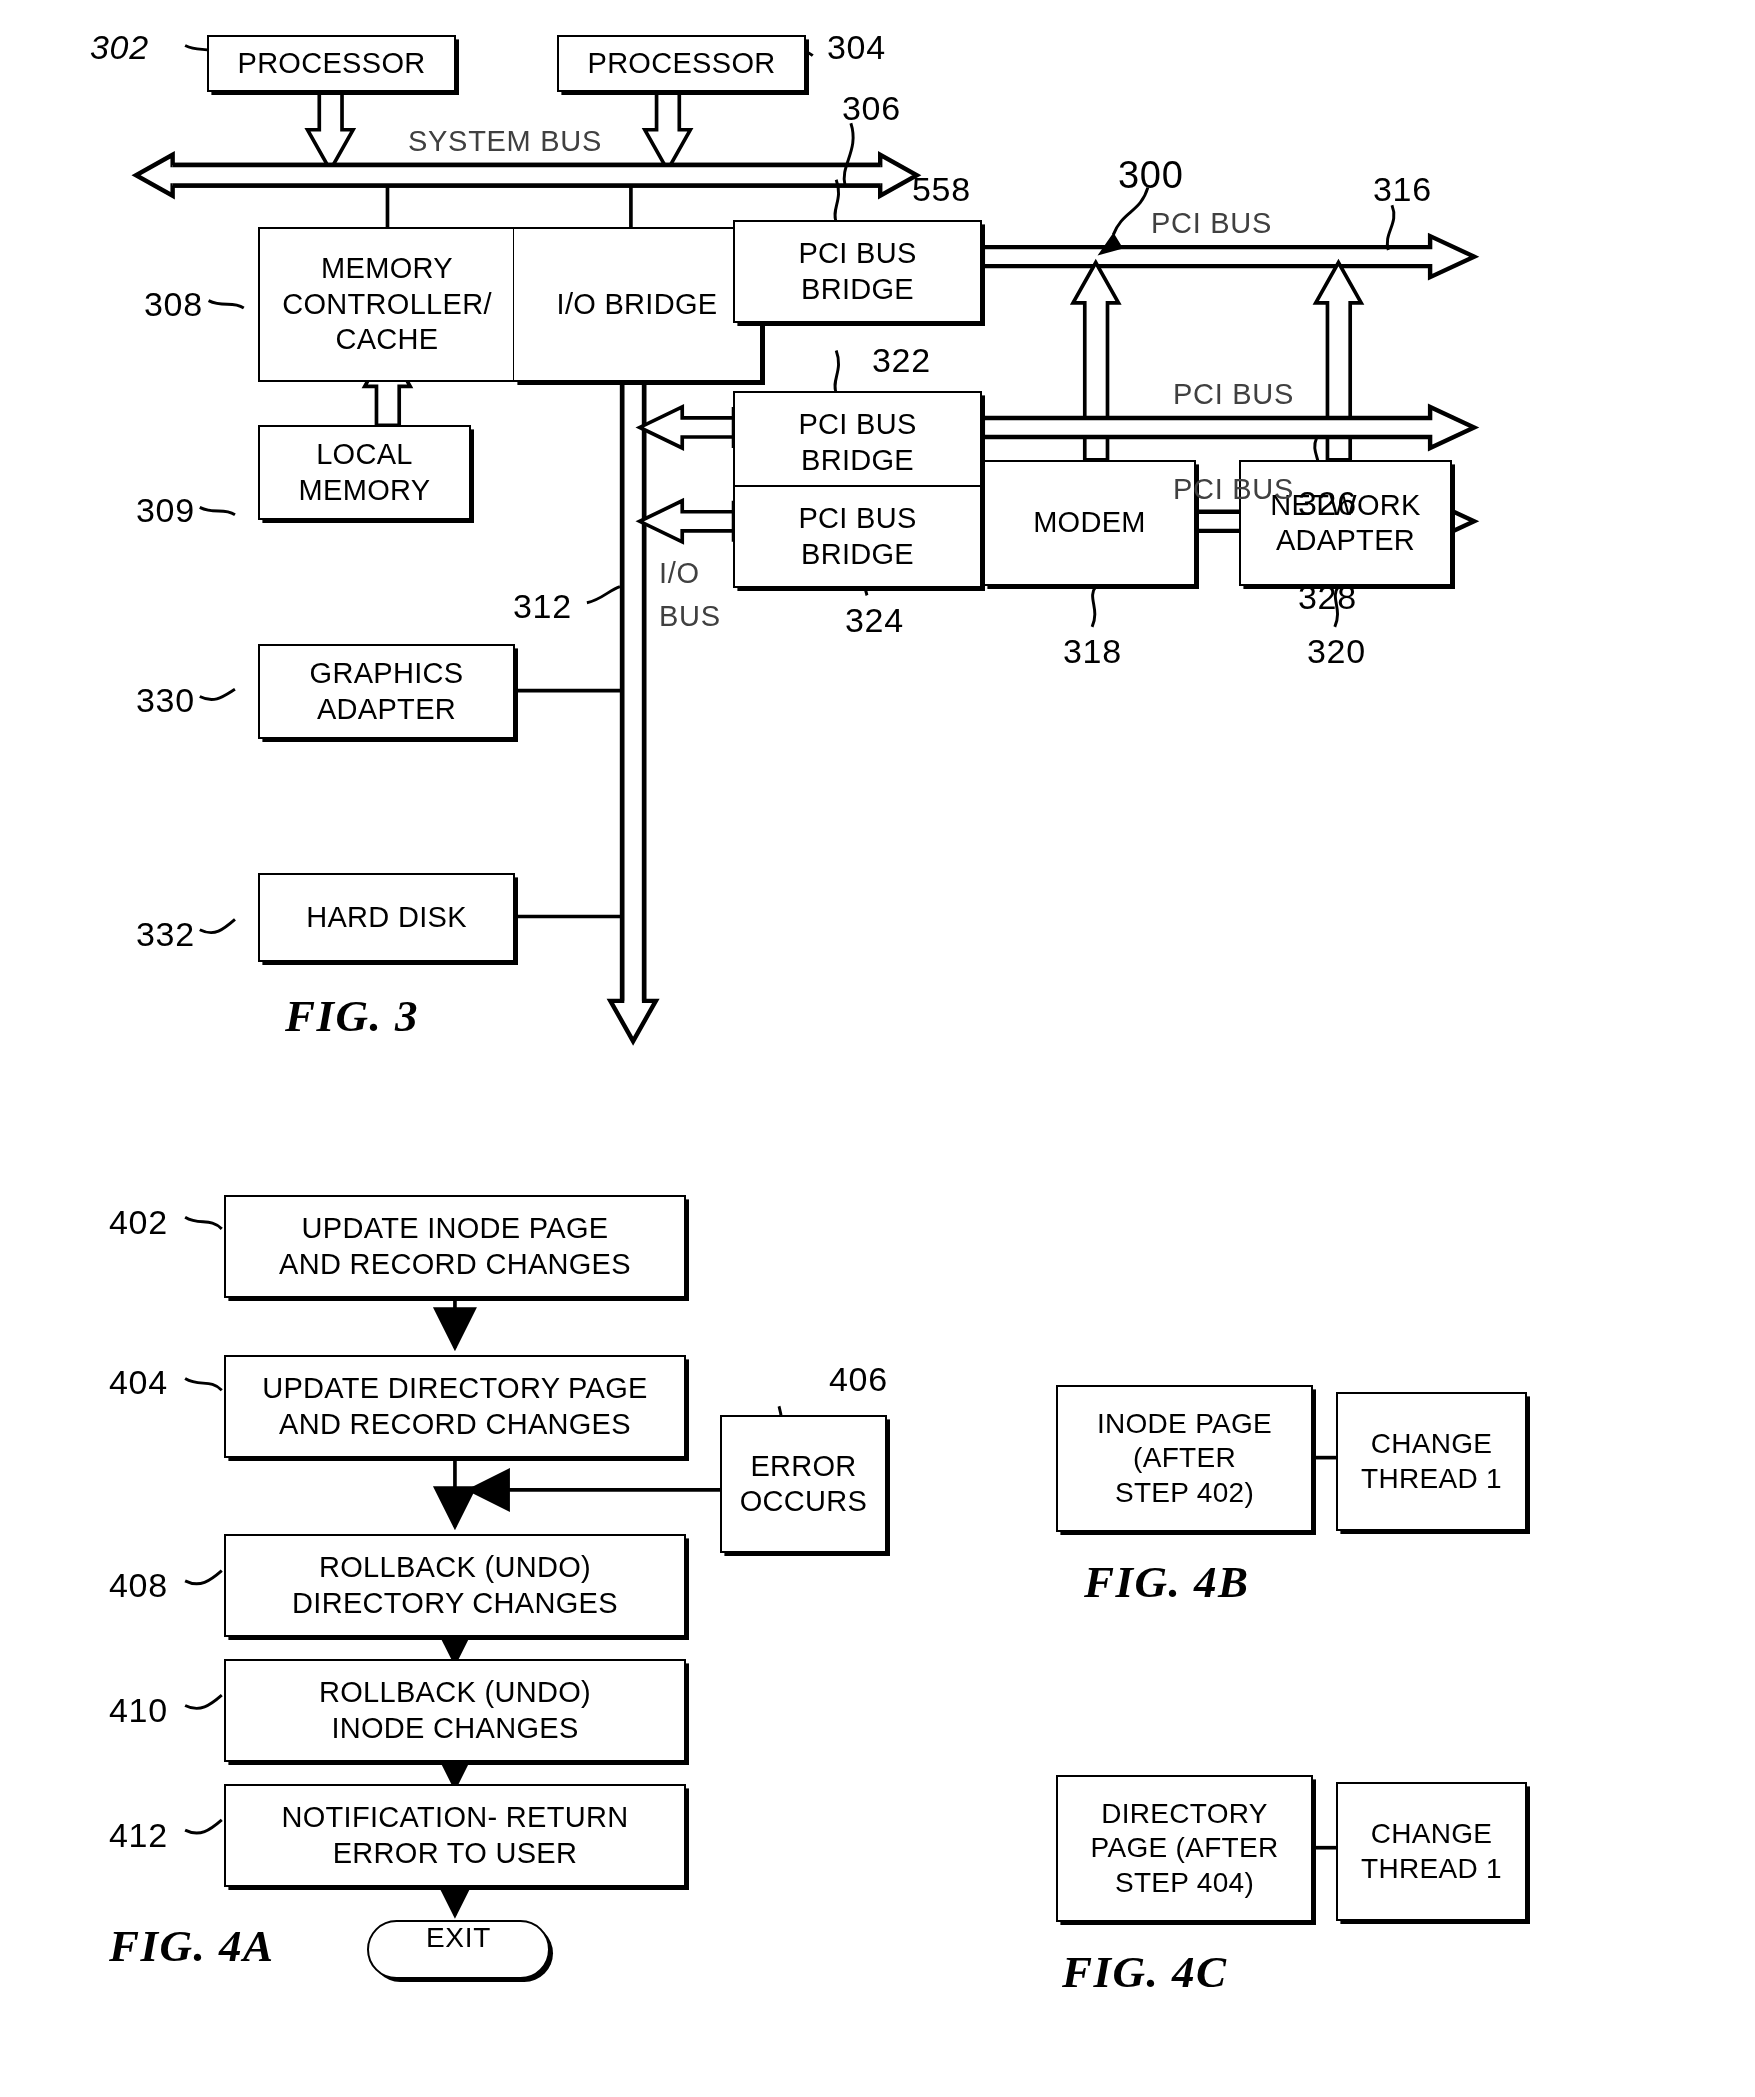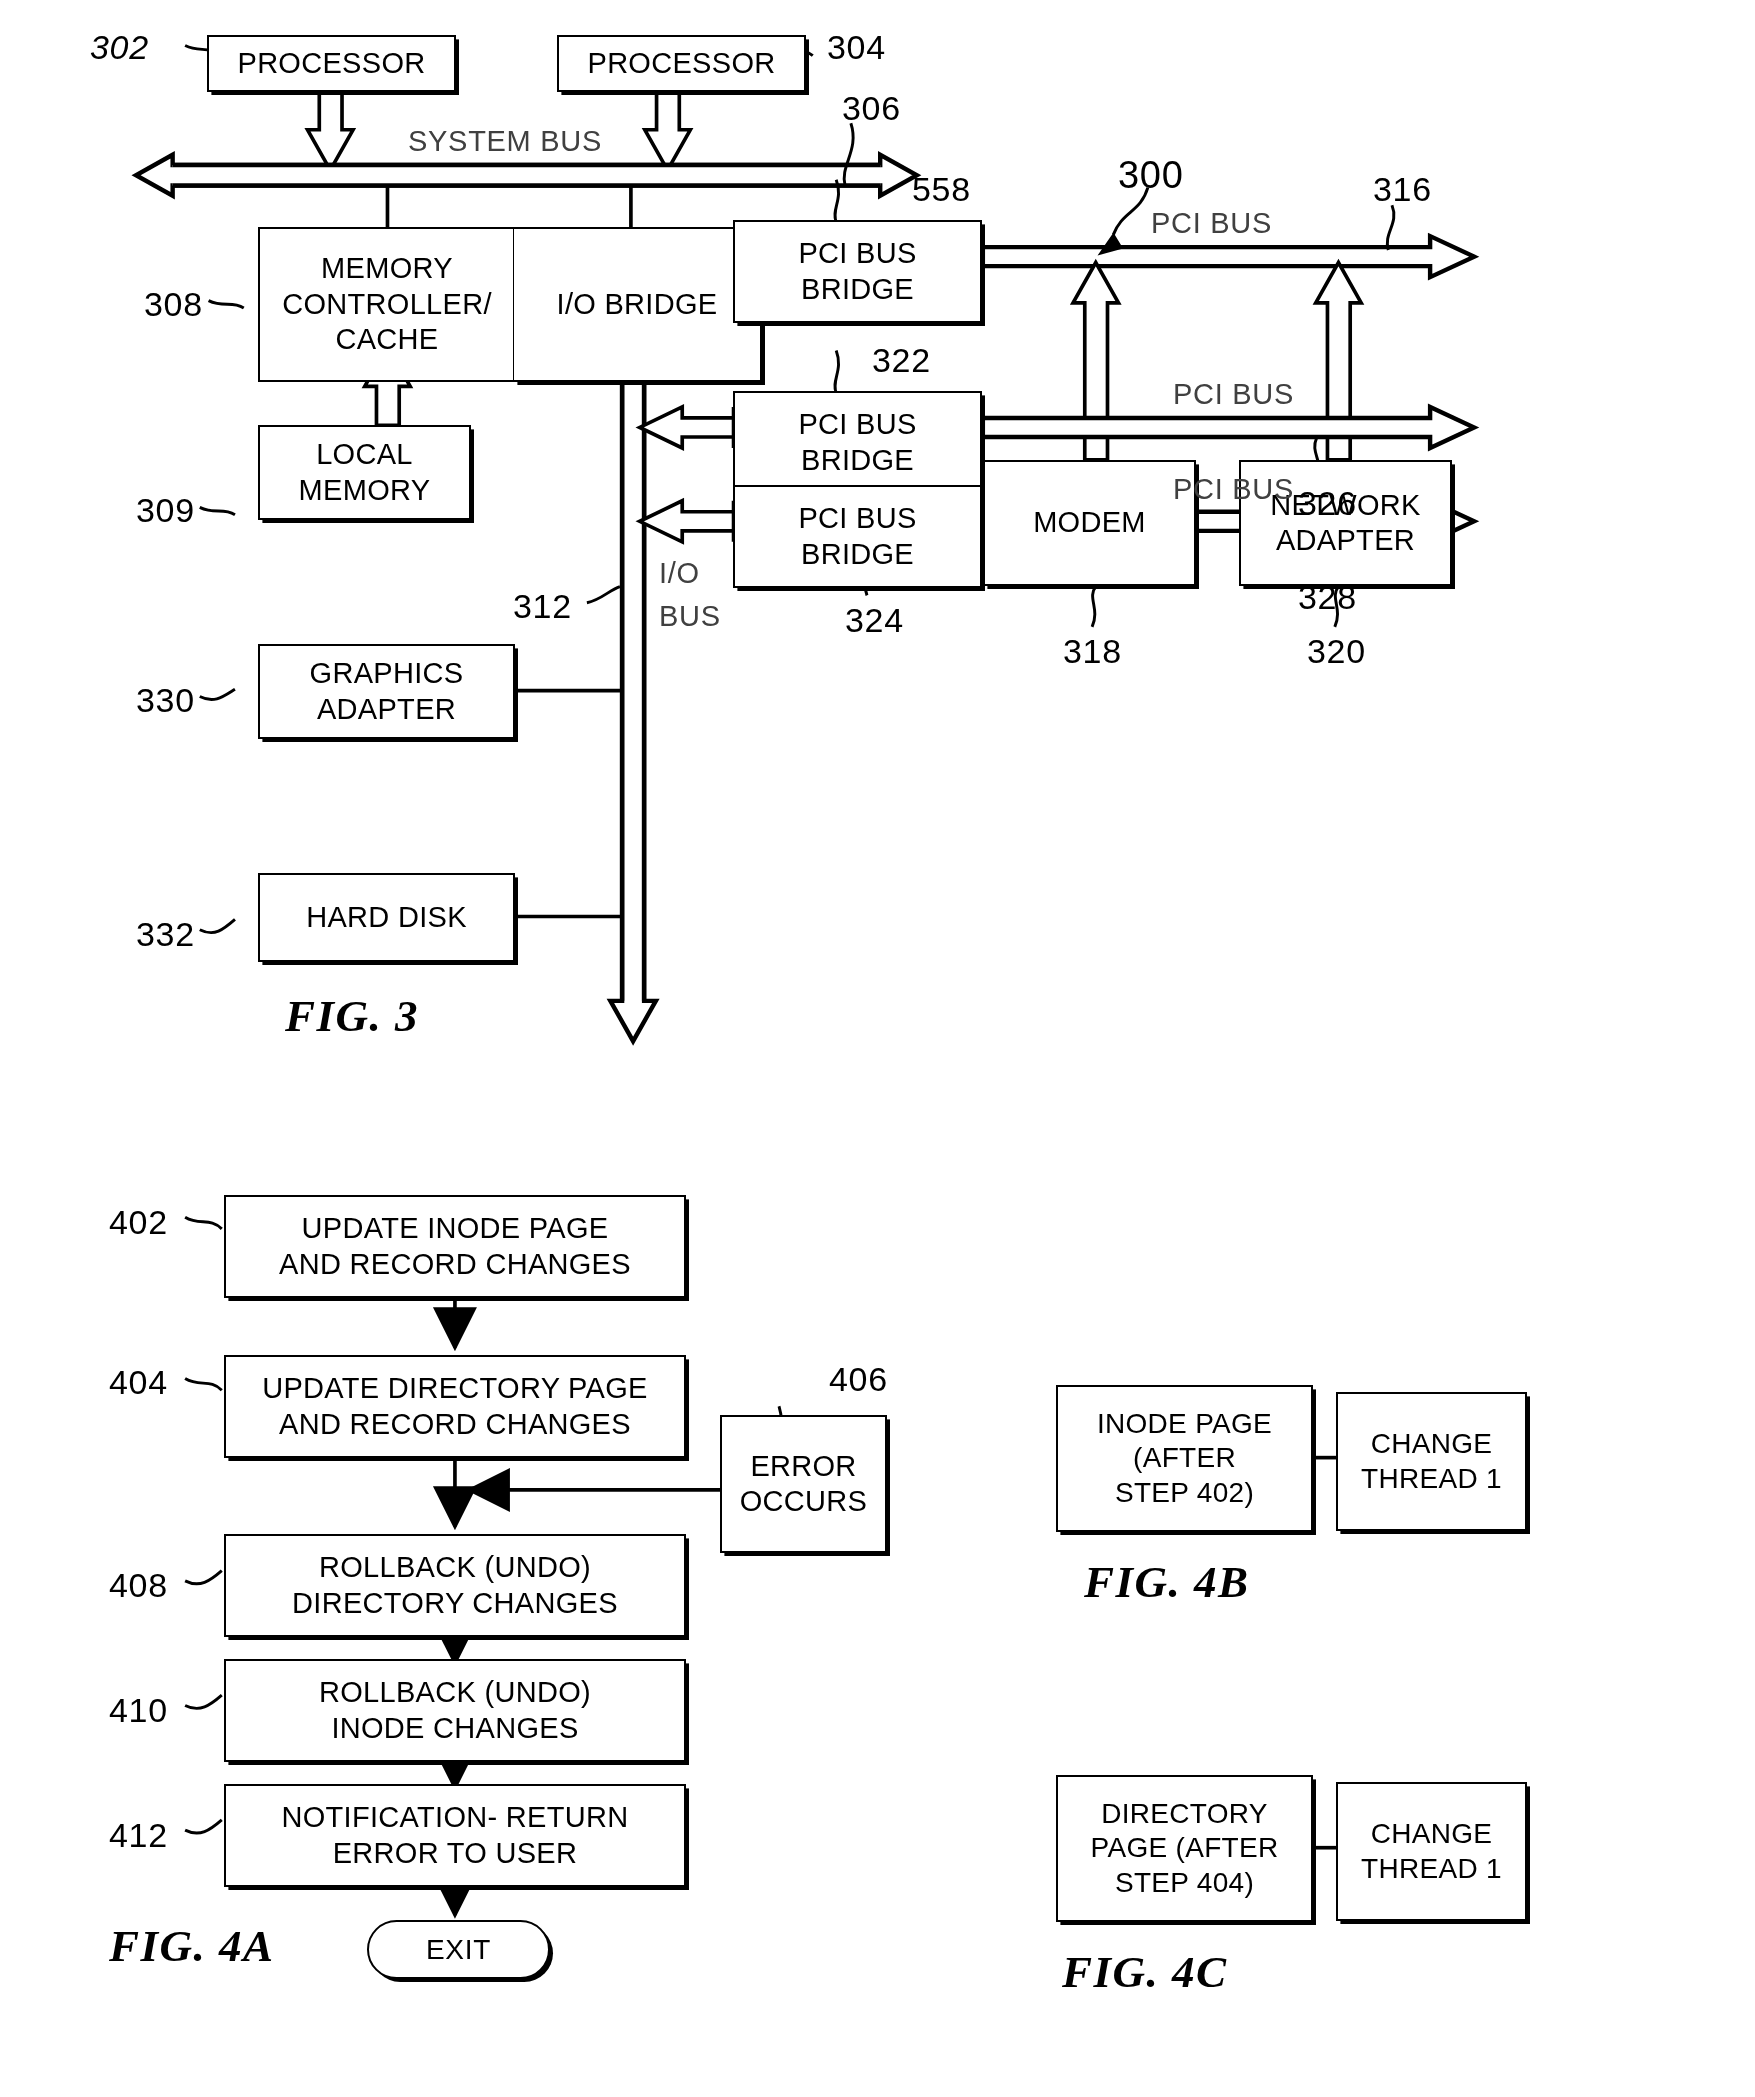--- a/index.html
+++ b/index.html
@@ -60,21 +60,21 @@
     white-space: nowrap;
     color: #404040;
   }
   .oval {
     position: absolute;
     border: 2.9px solid #000;
     border-radius: 44px;
     box-sizing: border-box;
     background: #fff;
     display: flex;
-    align-items: center;
+    align-items: flex-start;
     justify-content: center;
     font-size: 28px;
     letter-spacing: 0.7px;
     box-shadow: 3.7px 3.7px 0 -0.7px #000;
   }
 </style>
 </head>
 <body>
 
 <div id="page">

